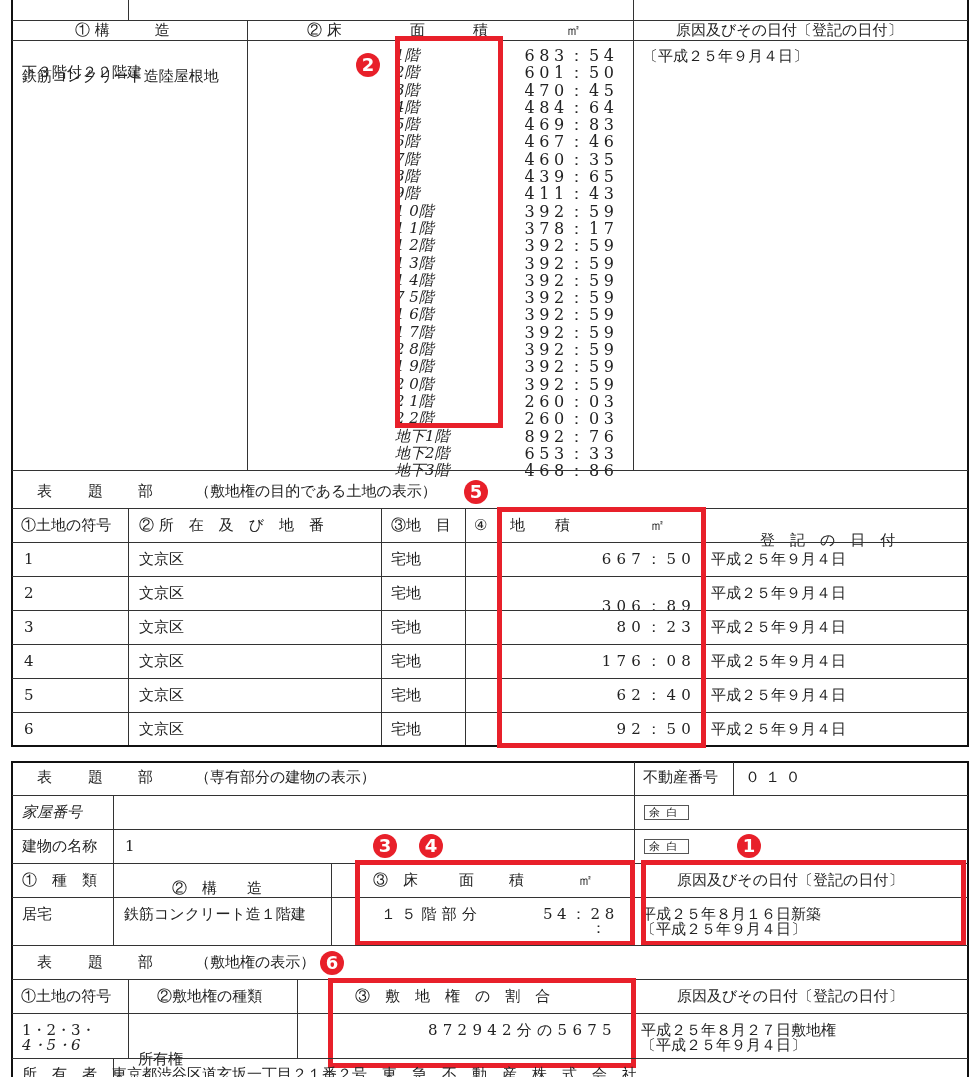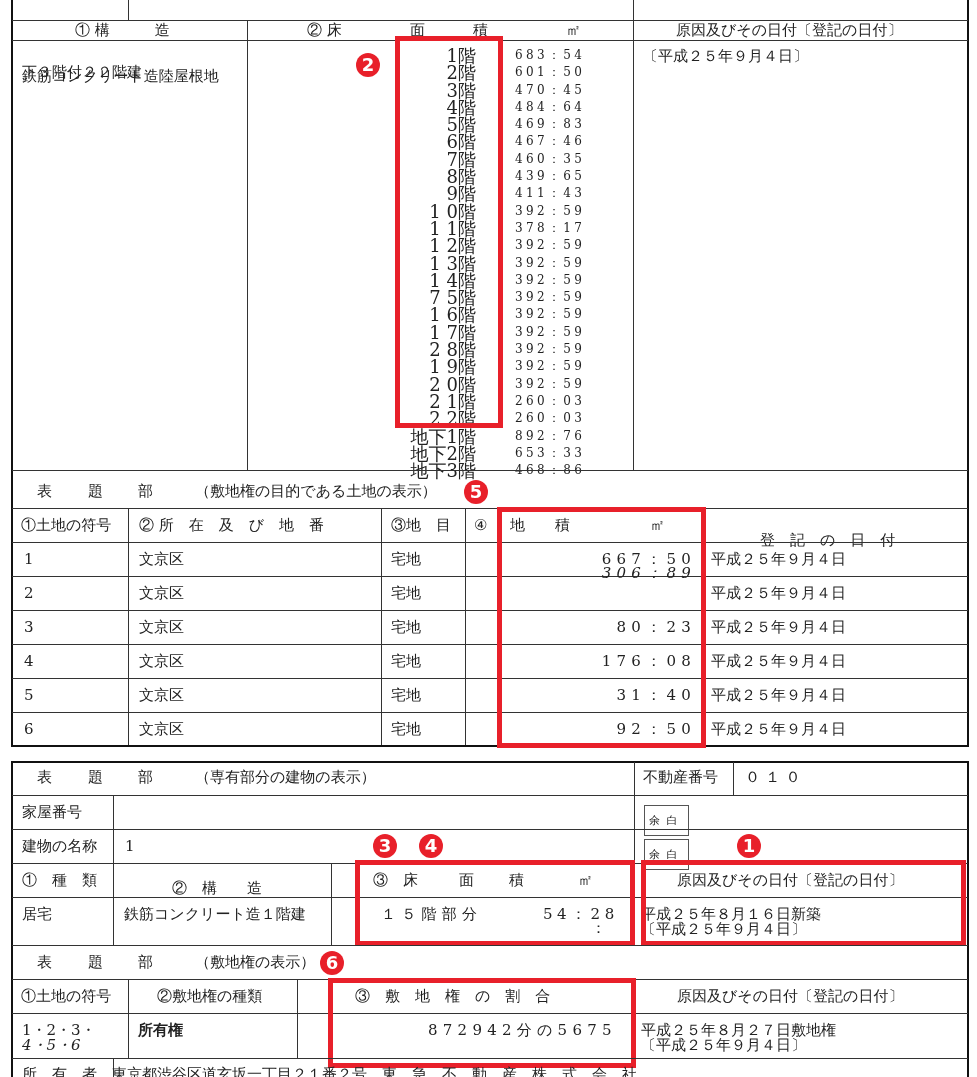--- a/index.html
+++ b/index.html
@@ -9,23 +9,23 @@
   .vl { position:absolute; background:#333; width:1px; }
   .thick-v { position:absolute; background:#111; width:2px; }
   .thick-h { position:absolute; background:#111; height:2px; }
   .t { position:absolute; white-space:nowrap; line-height:17px; }
   .spaced { letter-spacing:0.35em; }
   .mono-num { font-family:"DejaVu Serif","Liberation Serif",serif; letter-spacing:0.3em; }
   .redbox { position:absolute; border:5px solid #e8202a; box-sizing:border-box; }
   .badge { position:absolute; width:24px; height:24px; border-radius:50%; background:#e8202a;
            color:#fff; font-family:"DejaVu Sans","Liberation Sans",sans-serif; font-weight:bold;
            font-size:18px; line-height:24px; text-align:center; }
-  .yohaku { position:absolute; border:1px solid #555; font-size:11px; padding:8px 4px; line-height:13px; letter-spacing:0.6em; }
-  .floors { position:absolute; text-align:right; font-size:18px; line-height:17.3px; }
-  .areas { position:absolute; text-align:left; font-size:12px; line-height:17.3px; letter-spacing:0.28em; }
+  .yohaku { position:absolute; border:1px solid #555; font-size:11px; padding:0 4px; line-height:13px; letter-spacing:0.6em; }
+  .floors { position:absolute; text-align:left; font-size:15px; line-height:17.3px;font-style:italic; }
+  .areas { position:absolute; text-align:center; font-size:16px; line-height:17.3px; letter-spacing:0.28em; }
   .cell { position:absolute; white-space:nowrap; font-size:15px; line-height:17px; }
 </style>
 </head>
 <body>
 
 <div>
   <div class="thick-v" style="left:11px;top:0;height:747px;"></div>
   <div class="thick-v" style="left:967px;top:0;height:747px;"></div>
   <div class="vl" style="left:128px;top:0;height:20px;"></div>
   <div class="vl" style="left:633px;top:0;height:20px;"></div>
@@ -129,39 +129,39 @@
       <div class="cell" style="left: 24px; top: 551px;">1</div>
       <div class="cell" style="left: 139px; top: 551px;">文京区</div>
       <div class="cell" style="left: 391px; top: 551px;">宅地</div>
       <div class="cell" style="left: 711px; top: 551px;">平成２５年９月４日</div>
       <div class="cell" style="right: 281px; top: 551px; letter-spacing: 0.35em; text-align: right;">667：50</div>
       <div class="hl" style="left: 12px; top: 576px; width: 956px;"></div>
       <div class="cell" style="left: 24px; top: 585px;">2</div>
       <div class="cell" style="left: 139px; top: 585px;">文京区</div>
       <div class="cell" style="left: 391px; top: 585px;">宅地</div>
       <div class="cell" style="left: 711px; top: 585px;">平成２５年９月４日</div>
-      <div class="cell" style="right: 281px; top: 565px; letter-spacing: 0.35em; text-align: right; font-style: italic;">306：89</div>
+      <div class="cell" style="right: 281px; top: 598px; letter-spacing: 0.35em; text-align: right;">306：89</div>
       <div class="hl" style="left: 12px; top: 610px; width: 956px;"></div>
       <div class="cell" style="left: 24px; top: 619px;">3</div>
       <div class="cell" style="left: 139px; top: 619px;">文京区</div>
       <div class="cell" style="left: 391px; top: 619px;">宅地</div>
       <div class="cell" style="left: 711px; top: 619px;">平成２５年９月４日</div>
       <div class="cell" style="right: 281px; top: 619px; letter-spacing: 0.35em; text-align: right;">80：23</div>
       <div class="hl" style="left: 12px; top: 644px; width: 956px;"></div>
       <div class="cell" style="left: 24px; top: 653px;">4</div>
       <div class="cell" style="left: 139px; top: 653px;">文京区</div>
       <div class="cell" style="left: 391px; top: 653px;">宅地</div>
       <div class="cell" style="left: 711px; top: 653px;">平成２５年９月４日</div>
       <div class="cell" style="right: 281px; top: 653px; letter-spacing: 0.35em; text-align: right;">176：08</div>
       <div class="hl" style="left: 12px; top: 678px; width: 956px;"></div>
       <div class="cell" style="left: 24px; top: 687px;">5</div>
       <div class="cell" style="left: 139px; top: 687px;">文京区</div>
       <div class="cell" style="left: 391px; top: 687px;">宅地</div>
       <div class="cell" style="left: 711px; top: 687px;">平成２５年９月４日</div>
-      <div class="cell" style="right: 281px; top: 687px; letter-spacing: 0.35em; text-align: right;">31：40</div>
+      <div class="cell" style="right: 281px; top: 687px; letter-spacing: 0.35em; text-align: right;">62：40</div>
       <div class="hl" style="left: 12px; top: 712px; width: 956px;"></div>
       <div class="cell" style="left: 24px; top: 721px;">6</div>
       <div class="cell" style="left: 139px; top: 721px;">文京区</div>
       <div class="cell" style="left: 391px; top: 721px;">宅地</div>
       <div class="cell" style="left: 711px; top: 721px;">平成２５年９月４日</div>
       <div class="cell" style="right: 281px; top: 721px; letter-spacing: 0.35em; text-align: right;">92：50</div>
     </div>
 
   <div class="thick-h" style="left:11px;top:745px;width:958px;"></div>
   <div class="redbox" style="left:497px;top:507px;width:209px;height:241px;"></div>
@@ -176,21 +176,21 @@
   <div class="t" style="left:88px;top:769px;">題</div>
   <div class="t" style="left:138px;top:769px;">部</div>
   <div class="t" style="left:195px;top:769px;">（専有部分の建物の表示）</div>
   <div class="vl" style="left:634px;top:762px;height:101px;"></div>
   <div class="vl" style="left:733px;top:762px;height:33px;"></div>
   <div class="t" style="left:643px;top:769px;">不動産番号</div>
   <div class="t spaced" style="left:745px;top:769px;">０１０</div>
 
   <div class="hl" style="left:12px;top:795px;width:956px;"></div>
   <div class="vl" style="left:113px;top:795px;height:68px;"></div>
-  <div class="t" style="left:22px;top:804px;">家屋番号</div>
+  <div class="t" style="left:22px;top:804px;font-style:italic;">家屋番号</div>
   <div class="yohaku" style="left:644px;top:805px;">余白</div>
 
   <div class="hl" style="left:12px;top:829px;width:956px;"></div>
   <div class="t" style="left:22px;top:838px;">建物の名称</div>
   <div class="t" style="left:125px;top:838px;">1</div>
   <div class="yohaku" style="left:644px;top:839px;">余白</div>
 
   <div class="hl" style="left:12px;top:863px;width:956px;"></div>
   <div class="vl" style="left:113px;top:863px;height:82px;"></div>
   <div class="vl" style="left:331px;top:863px;height:82px;"></div>
@@ -230,21 +230,21 @@
   <div class="vl" style="left:297px;top:979px;height:79px;"></div>
   <div class="vl" style="left:634px;top:979px;height:79px;"></div>
   <div class="t" style="left:21px;top:988px;">①土地の符号</div>
   <div class="t" style="left:157px;top:988px;">②敷地権の種類</div>
   <div class="t" style="left:355px;top:988px;">③　敷　地　権　の　割　合</div>
   <div class="t" style="left:677px;top:988px;">原因及びその日付〔登記の日付〕</div>
 
   <div class="hl" style="left:12px;top:1013px;width:956px;"></div>
   <div class="t" style="left:22px;top:1022px;">1・2・3・</div>
   <div class="t" style="left:22px;top:1037px;font-style:italic;">4・5・6</div>
-  <div class="t" style="left:138px;top:1022px;font-weight:bold;">所有権</div>
+  <div class="t" style="left:138px;top:1051px;">所有権</div>
   <div class="t spaced" style="left:428px;top:1022px;">872942分の5675</div>
   <div class="t" style="left:641px;top:1022px;">平成２５年８月２７日敷地権</div>
   <div class="t" style="left:641px;top:1037px;">〔平成２５年９月４日〕</div>
 
   <div class="redbox" style="left:328px;top:978px;width:308px;height:90px;"></div>
 
   <div class="hl" style="left:12px;top:1058px;width:956px;"></div>
   <div class="vl" style="left:113px;top:1058px;height:19px;"></div>
   <div class="t" style="left:22px;top:1066px;">所　有　者　東京都渋谷区道玄坂一丁目２１番２号　東　急　不　動　産　株　式　会　社</div>
 </div>

